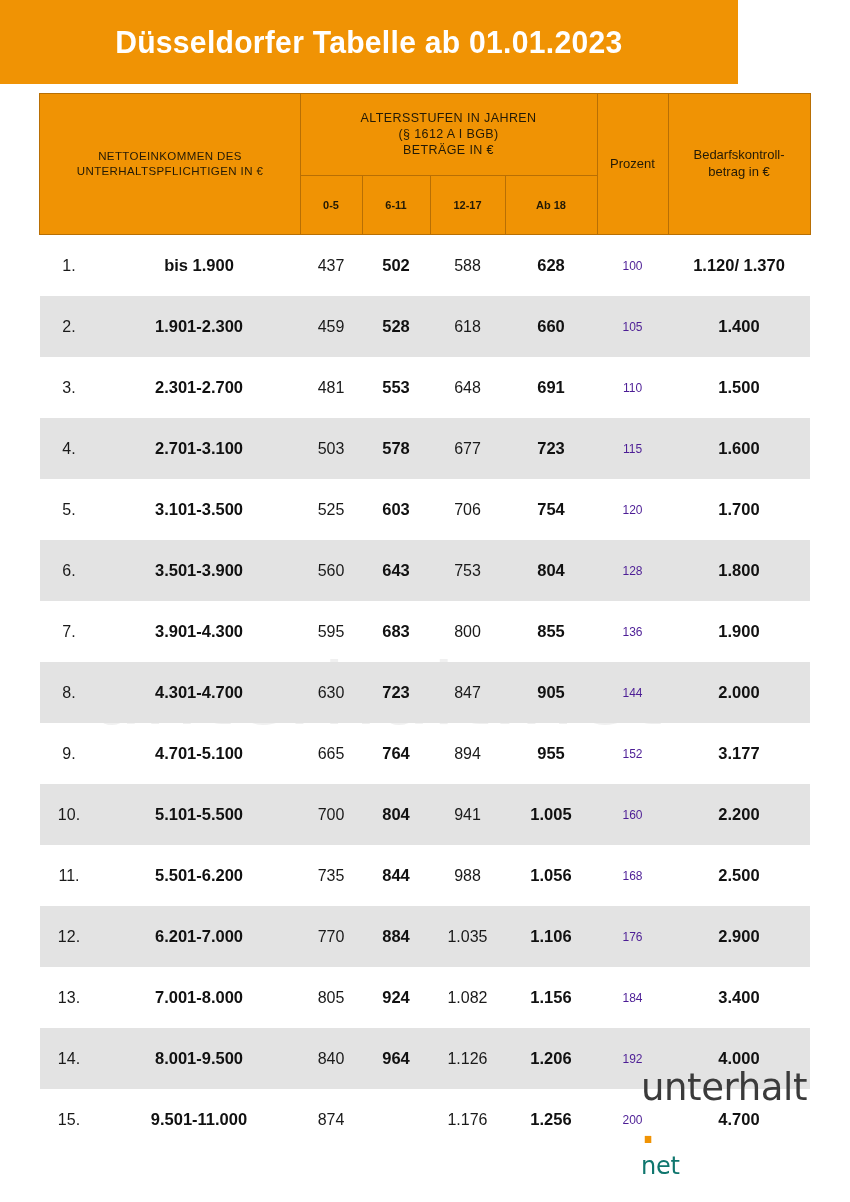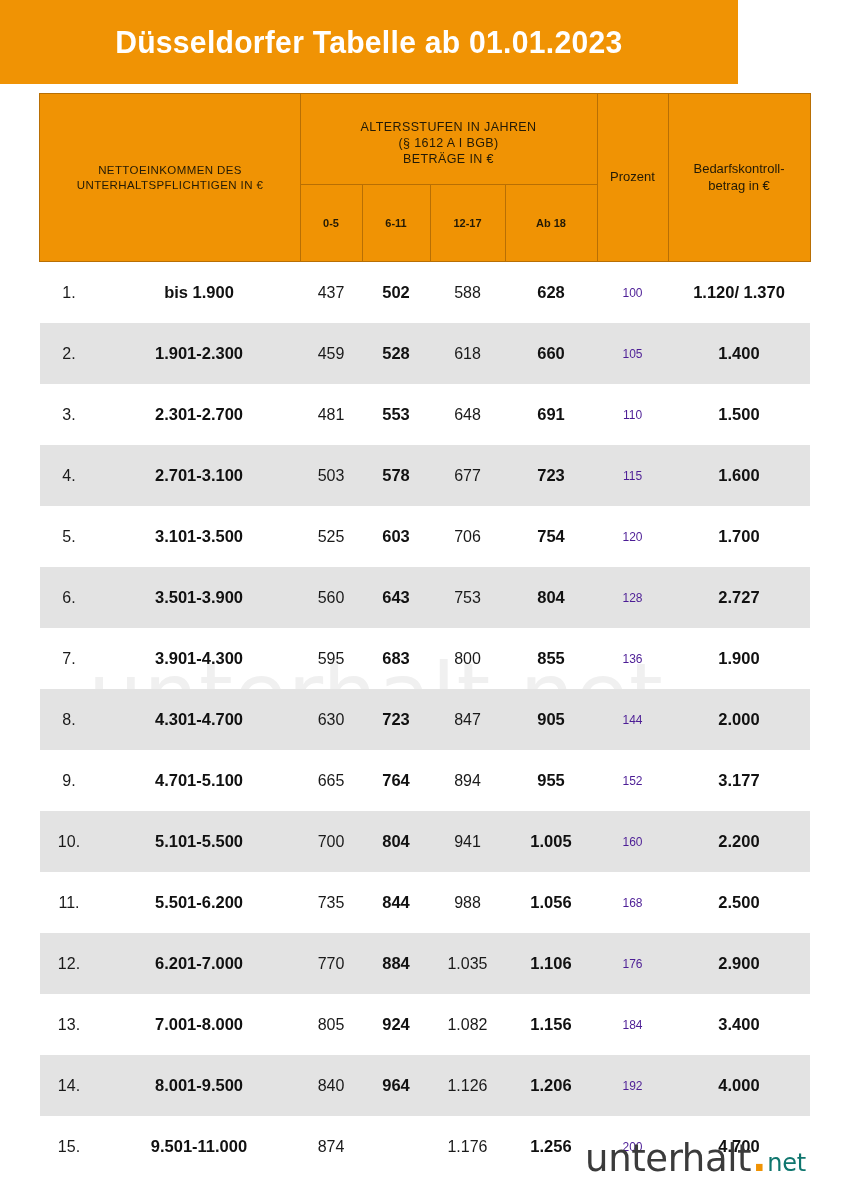--- a/index.html
+++ b/index.html
@@ -63,21 +63,21 @@
   col.c-ab18    { width: 92px;  }
   col.c-proz    { width: 71px;  }
   col.c-bedarf  { width: 142px; }
 
   
   thead th {
     background: #F09304;
     color: #231a06;
     border: 1px solid #b86f04;
     font-weight: normal;
-    padding: 12px 4px;
+    padding: 3px 4px;
     text-align: center;
     vertical-align: middle;
     line-height: 1.28;
   }
   th.h-income {
     font-size: 11.5px;
     letter-spacing: 0.4px;
     height: 126px;
   }
   th.h-alters {
@@ -141,20 +141,21 @@
   }
 
   
   .footer {
     position: absolute;
     right: 44px;
     bottom: 22px;
     display: flex;
     align-items: baseline;
     z-index: 3;
+    flex-direction: column;
   }
   .logo-main {
     font-size: 37px;
     color: #3b3b3b;
     font-weight: normal;
     letter-spacing: -0.4px;
     font-family: "DejaVu Sans", "Liberation Sans", sans-serif;
   }
   .logo-dot {
     color: #F09304;
@@ -268,21 +269,21 @@
           <td class="bedarf">1.700</td>
         </tr>
         <tr class="alt">
           <td class="nr">6.</td>
           <td class="income">3.501-3.900</td>
           <td class="val-lite">560</td>
           <td class="val-bold">643</td>
           <td class="val-lite">753</td>
           <td class="val-bold">804</td>
           <td class="proz">128</td>
-          <td class="bedarf">2.727</td>
+          <td class="bedarf">1.800</td>
         </tr>
         <tr>
           <td class="nr">7.</td>
           <td class="income">3.901-4.300</td>
           <td class="val-lite">595</td>
           <td class="val-bold">683</td>
           <td class="val-lite">800</td>
           <td class="val-bold">855</td>
           <td class="proz">136</td>
           <td class="bedarf">1.900</td>

